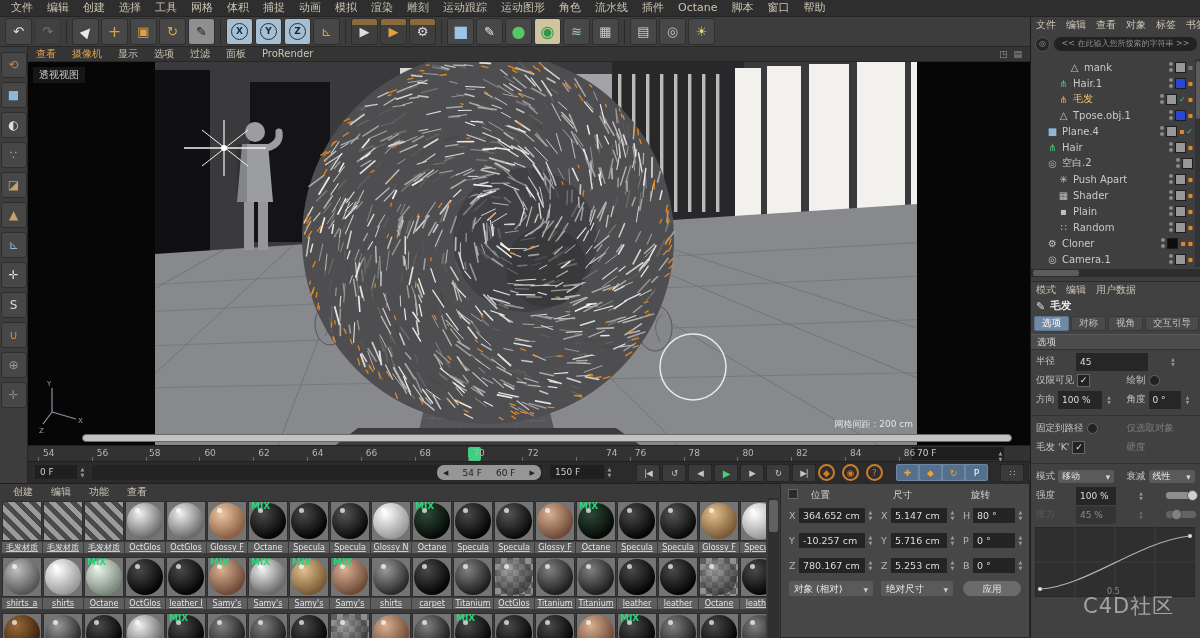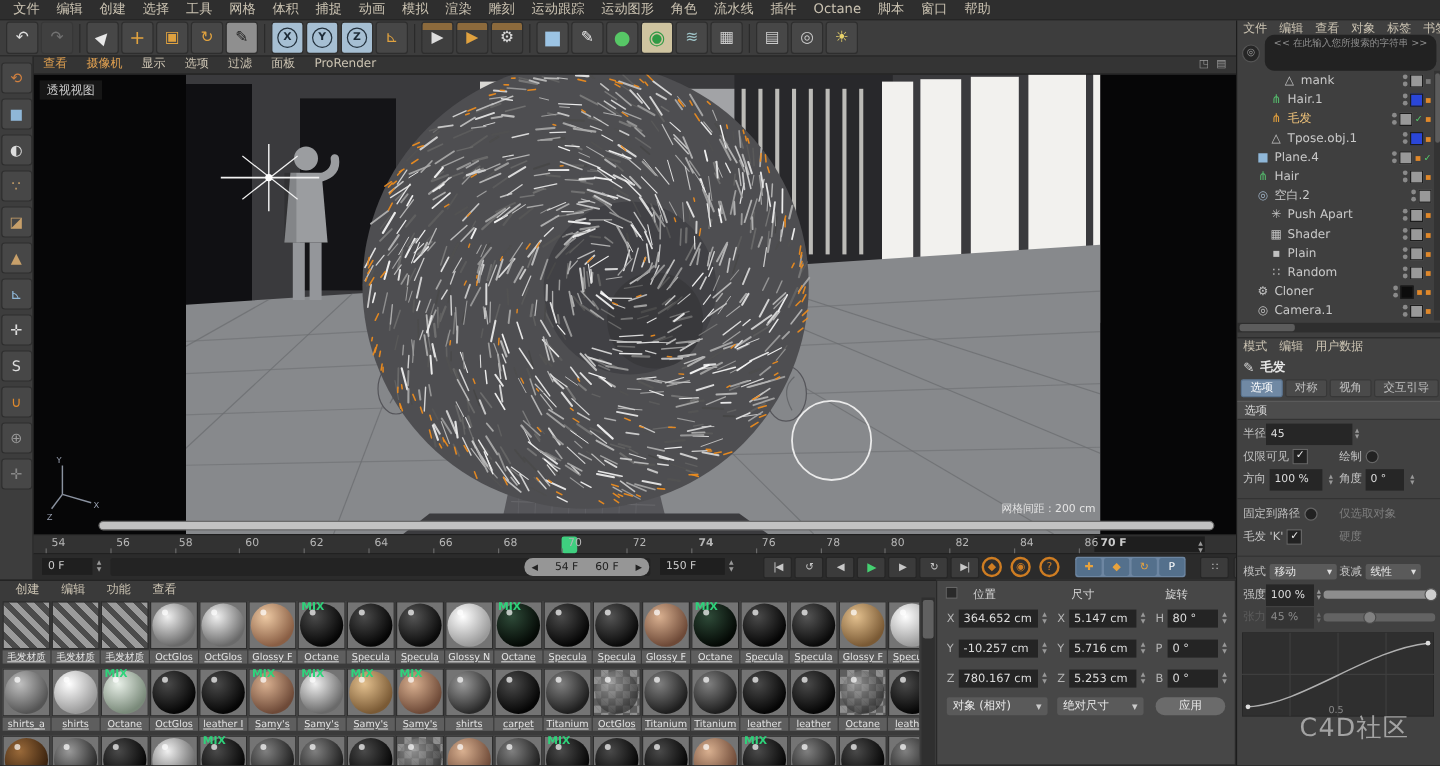--- a/index.html
+++ b/index.html
@@ -40,21 +40,21 @@
   #vp-grid-label{position:absolute;right:117px;top:356px;color:#e4e4e4;font-size:9px;z-index:5;}
   #vp-hscroll{position:absolute;left:54px;top:372px;width:930px;height:8px;background:#c2c2c2;
               border-radius:4px;z-index:6;border:1px solid #6a6a6a;box-sizing:border-box;}
   
   #timeline{position:absolute;left:28px;top:445px;width:1002px;height:17px;background:#323232;
             border-top:1px solid #1f1f1f;border-bottom:1px solid #1f1f1f;box-sizing:border-box;}
   .tick{position:absolute;top:2px;font-size:9px;color:#b5b5b5;}
   .tickmark{position:absolute;bottom:0;width:1px;height:4px;background:#6a6a6a;}
   #playhead{position:absolute;left:440px;top:1px;width:13px;height:14px;background:#3fcf7f;border-radius:2px;}
   #tl-current{position:absolute;left:884px;top:1px;width:82px;height:13px;background:#1e1e1e;color:#ccc;
-              font-size:9px;line-height:13px;padding:0 5px;font-weight:bold;}
+              font-size:9px;line-height:13px;padding:0 5px;}
   
   #transport{position:absolute;left:28px;top:462px;width:1002px;height:21px;background:#2b2b2b;}
   .frame-field{position:absolute;top:3px;height:14px;background:#1f1f1f;color:#ccc;font-size:9px;
                line-height:14px;padding:0 5px;box-sizing:border-box;}
   .stp{width:9px;height:14px;display:flex;flex-direction:column;align-items:center;justify-content:center;color:#999;position:absolute;top:3px;}
   .stp::before{content:"▲";font-size:5px;line-height:5px;}
   .stp::after{content:"▼";font-size:5px;line-height:6px;}
   #tr-track{position:absolute;left:64px;top:3px;width:450px;height:15px;background:#232323;border-radius:2px;}
   #tr-pill{position:absolute;left:345px;top:0;width:104px;height:15px;background:#969696;border-radius:7px;
            color:#222;font-size:9px;display:flex;align-items:center;justify-content:space-between;padding:0 6px;box-sizing:border-box;}
@@ -102,21 +102,21 @@
   #co-check{position:absolute;left:7px;top:5px;width:8px;height:8px;background:#2a2a2a;border:1px solid #666;}
   
   #right-panel{position:absolute;left:1030px;top:17px;width:170px;height:621px;background:#3f3f3f;
                border-left:1px solid #1d1d1d;box-sizing:border-box;overflow:hidden;}
   #om{position:absolute;left:0;top:0;width:170px;height:264px;}
   #om-menu,#am-menu{display:flex;align-items:center;height:16px;overflow:hidden;}
   #om-menu .menu-item,#am-menu .menu-item{font-size:10px;padding:0 5px;}
   #om-search{display:flex;align-items:center;height:22px;padding:0 4px;gap:4px;}
   #om-search .lens{width:13px;height:13px;border-radius:50%;background:#262626;border:1px solid #555;
                    color:#999;font-size:8px;text-align:center;line-height:12px;flex:none;}
-  #om-search .sbox{flex:1;height:30px;background:#222;border-radius:8px;color:#8f8f8f;font-size:8px;
+  #om-search .sbox{flex:1;height:14px;background:#222;border-radius:8px;color:#8f8f8f;font-size:8px;
                    text-align:center;line-height:14px;overflow:hidden;white-space:nowrap;}
   #om-tree{position:absolute;left:0;top:42px;width:164px;height:208px;overflow:hidden;}
   .om-row{height:16px;display:flex;align-items:center;position:relative;font-size:10px;color:#c9c9c9;white-space:nowrap;}
   .om-icon{width:13px;margin-right:3px;text-align:center;font-size:10px;flex:none;}
   .om-sel{color:#eec27a;}
   .om-right{position:absolute;right:2px;display:flex;gap:2px;align-items:center;}
   .om-dots{display:flex;flex-direction:column;gap:2px;}
   .om-dot{width:4px;height:4px;border-radius:50%;background:#8a8a8a;}
   .om-chip{width:9px;height:9px;border:1px solid #1d1d1d;}
   .om-tag{font-size:8px;line-height:9px;}
@@ -127,21 +127,21 @@
   #am{position:absolute;left:0;top:264px;width:170px;height:357px;background:#414141;border-top:1px solid #2a2a2a;}
   #am-object{display:flex;align-items:center;height:16px;padding:0 5px;gap:5px;color:#e8e8e8;font-size:10.5px;font-weight:bold;}
   #am-object .brush{font-weight:normal;font-size:11px;color:#ddd;}
   #am-tabs{display:flex;gap:2px;padding:1px 3px;height:16px;align-items:center;}
   .am-tab{height:13px;padding:0 7px;font-size:9.5px;color:#c0c0c0;background:#4a4a4a;border:1px solid #383838;
           display:flex;align-items:center;border-radius:2px;white-space:nowrap;}
   .am-tab.active{background:#7089a4;color:#fff;border-color:#5a7490;}
   #am-group{height:14px;background:#4c4c4c;border-top:1px solid #5a5a5a;border-bottom:1px solid #333;
             font-size:9.5px;color:#ddd;padding:0 6px;display:flex;align-items:center;margin-top:2px;}
   #am-fields{padding-top:2px;}
-  .am-row{display:flex;align-items:center;height:19px;padding:0 5px;gap:0;overflow:hidden;}
+  .am-row{display:flex;align-items:center;height:19px;padding:0 5px;gap:21px;overflow:hidden;}
   .am-cell{display:flex;align-items:center;gap:3px;min-width:0;flex:1;}
   .am-label{font-size:9.5px;color:#c3c3c3;white-space:nowrap;}
   .am-label.dim{opacity:.45;}
   .am-field{background:#262626;height:18px;color:#ddd;font-size:9px;display:flex;align-items:center;
             padding:0 4px;flex:none;box-sizing:border-box;}
   .am-stp{width:8px;height:13px;display:flex;flex-direction:column;align-items:center;justify-content:center;color:#999;flex:none;}
   .am-stp::before{content:"▲";font-size:4.5px;line-height:5px;}
   .am-stp::after{content:"▼";font-size:4.5px;line-height:5px;}
   .am-dd{background:#5a5a5a;height:13px;border-radius:2px;color:#e8e8e8;font-size:9px;display:flex;
          align-items:center;padding:0 4px;flex:none;box-sizing:border-box;}
@@ -1490,21 +1490,21 @@
       <div class="tick" style="left: 284px;">64</div>
       <div class="tickmark" style="left: 332.8px;"></div>
       <div class="tick" style="left: 337.8px;">66</div>
       <div class="tickmark" style="left: 386.6px;"></div>
       <div class="tick" style="left: 391.6px;">68</div>
       <div class="tickmark" style="left: 440.4px;"></div>
       <div class="tick" style="left: 445.4px;">70</div>
       <div class="tickmark" style="left: 494.2px;"></div>
       <div class="tick" style="left: 499.2px;">72</div>
       <div class="tickmark" style="left: 548px;"></div>
-      <div class="tick" style="left: 554px; font-weight: bold;">74</div>
+      <div class="tick" style="left: 578px;">74</div>
       <div class="tickmark" style="left: 601.8px;"></div>
       <div class="tick" style="left: 606.8px;">76</div>
       <div class="tickmark" style="left: 655.6px;"></div>
       <div class="tick" style="left: 660.6px;">78</div>
       <div class="tickmark" style="left: 709.4px;"></div>
       <div class="tick" style="left: 714.4px;">80</div>
       <div class="tickmark" style="left: 763.2px;"></div>
       <div class="tick" style="left: 768.2px;">82</div>
       <div class="tickmark" style="left: 817px;"></div>
       <div class="tick" style="left: 822px;">84</div>

